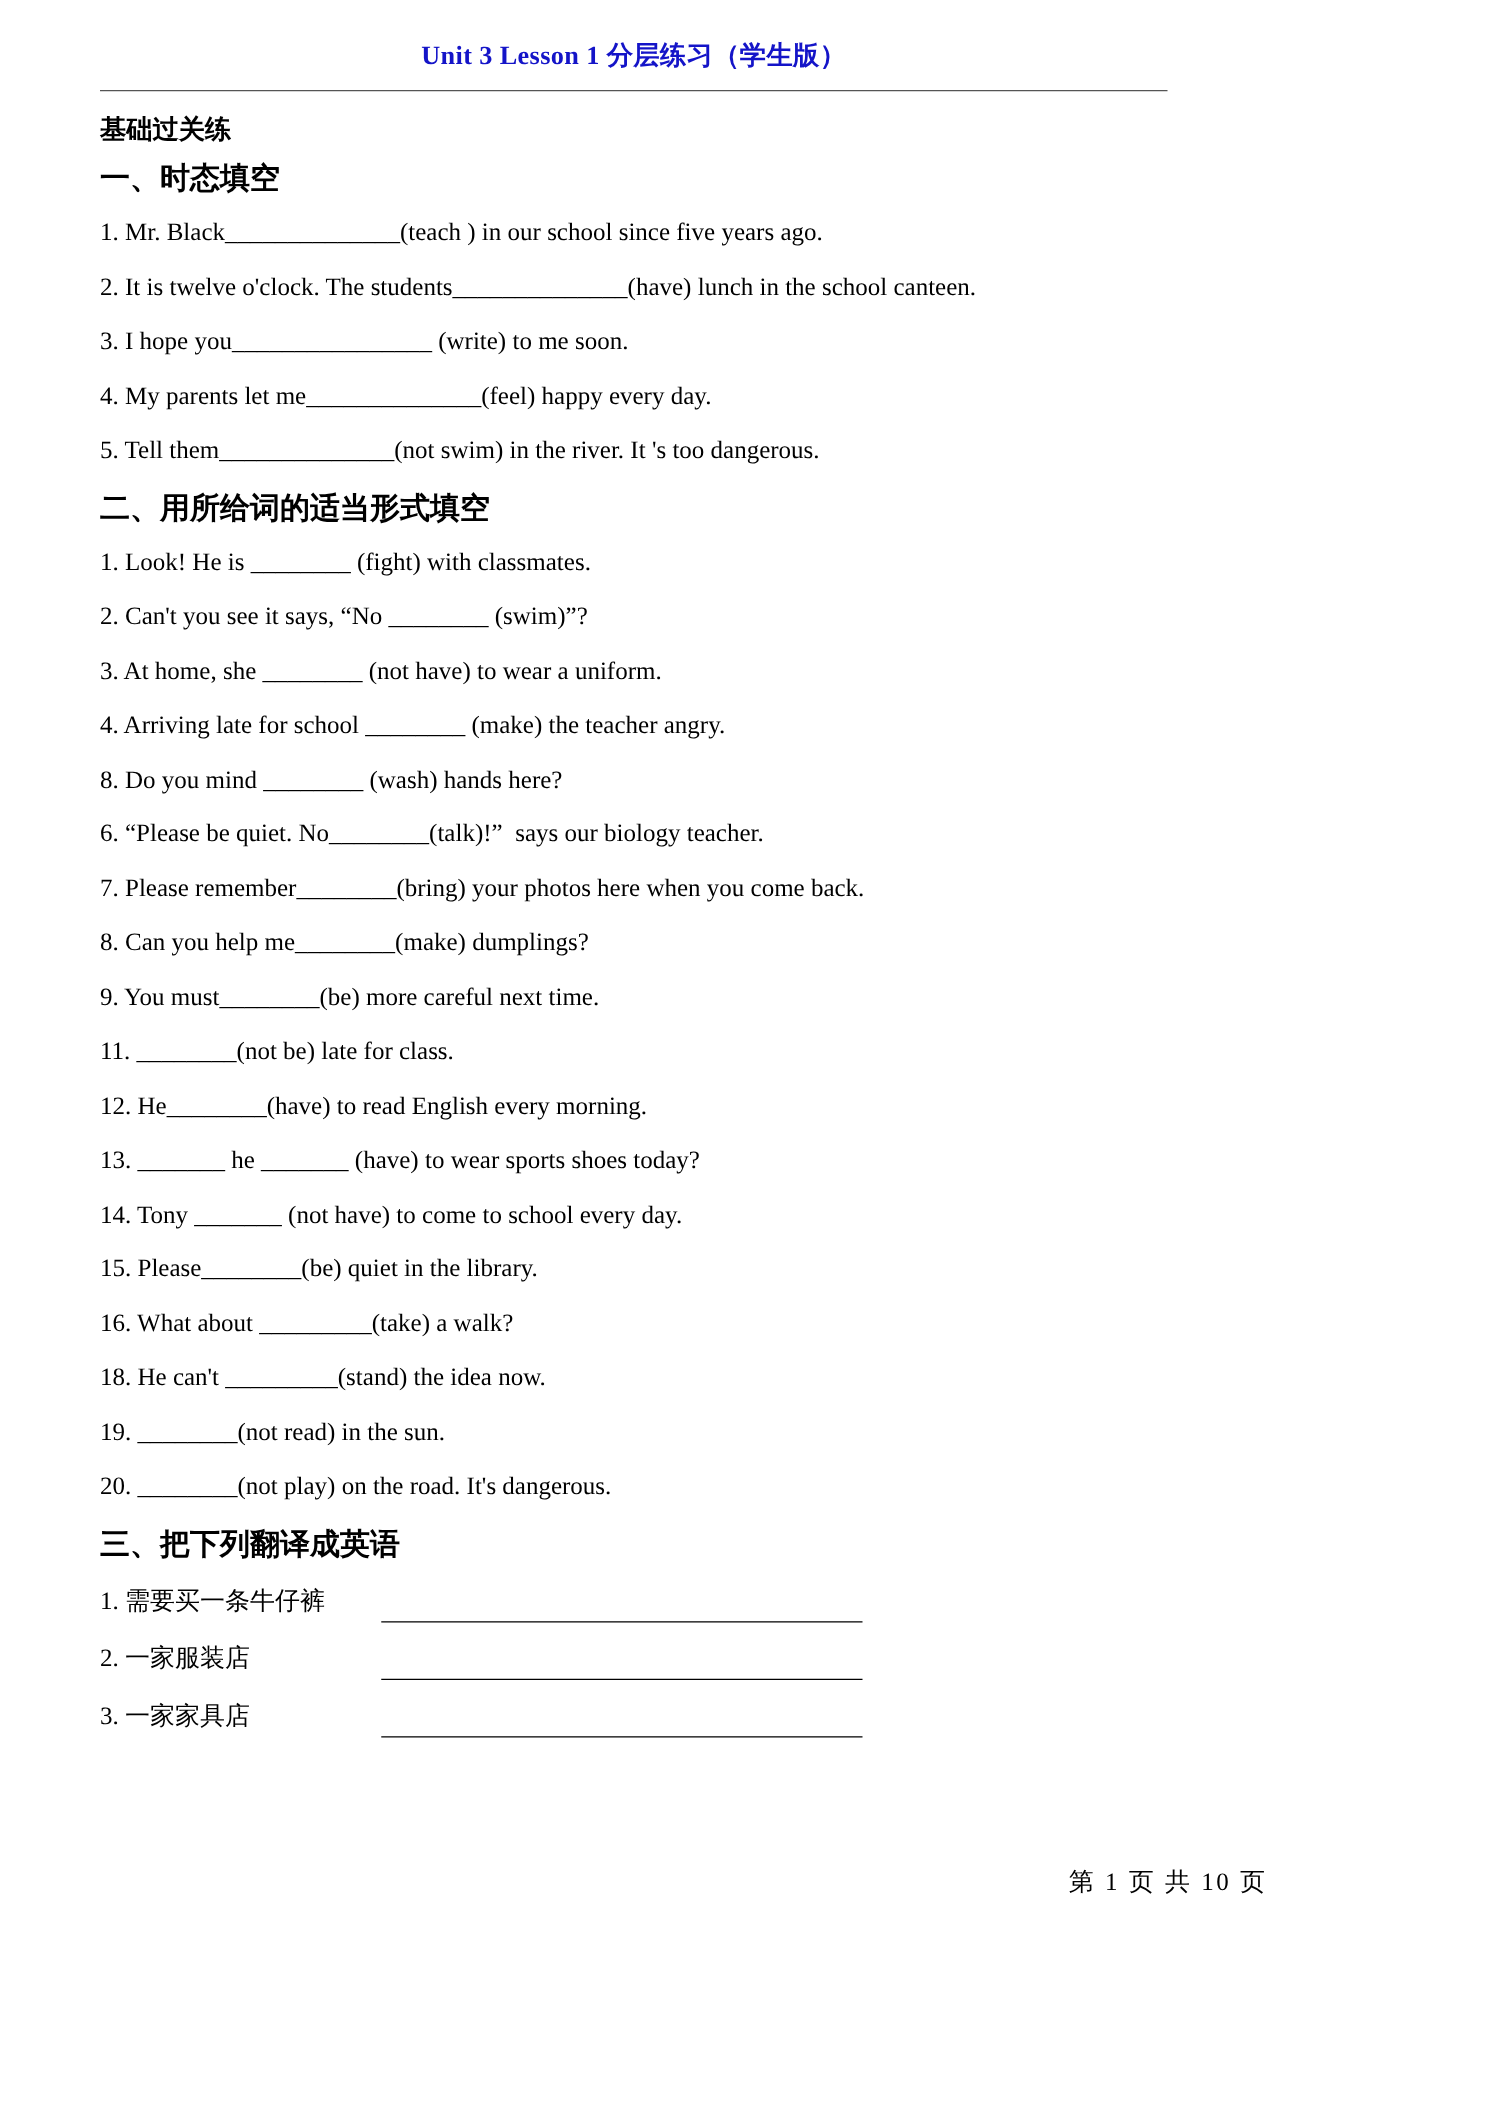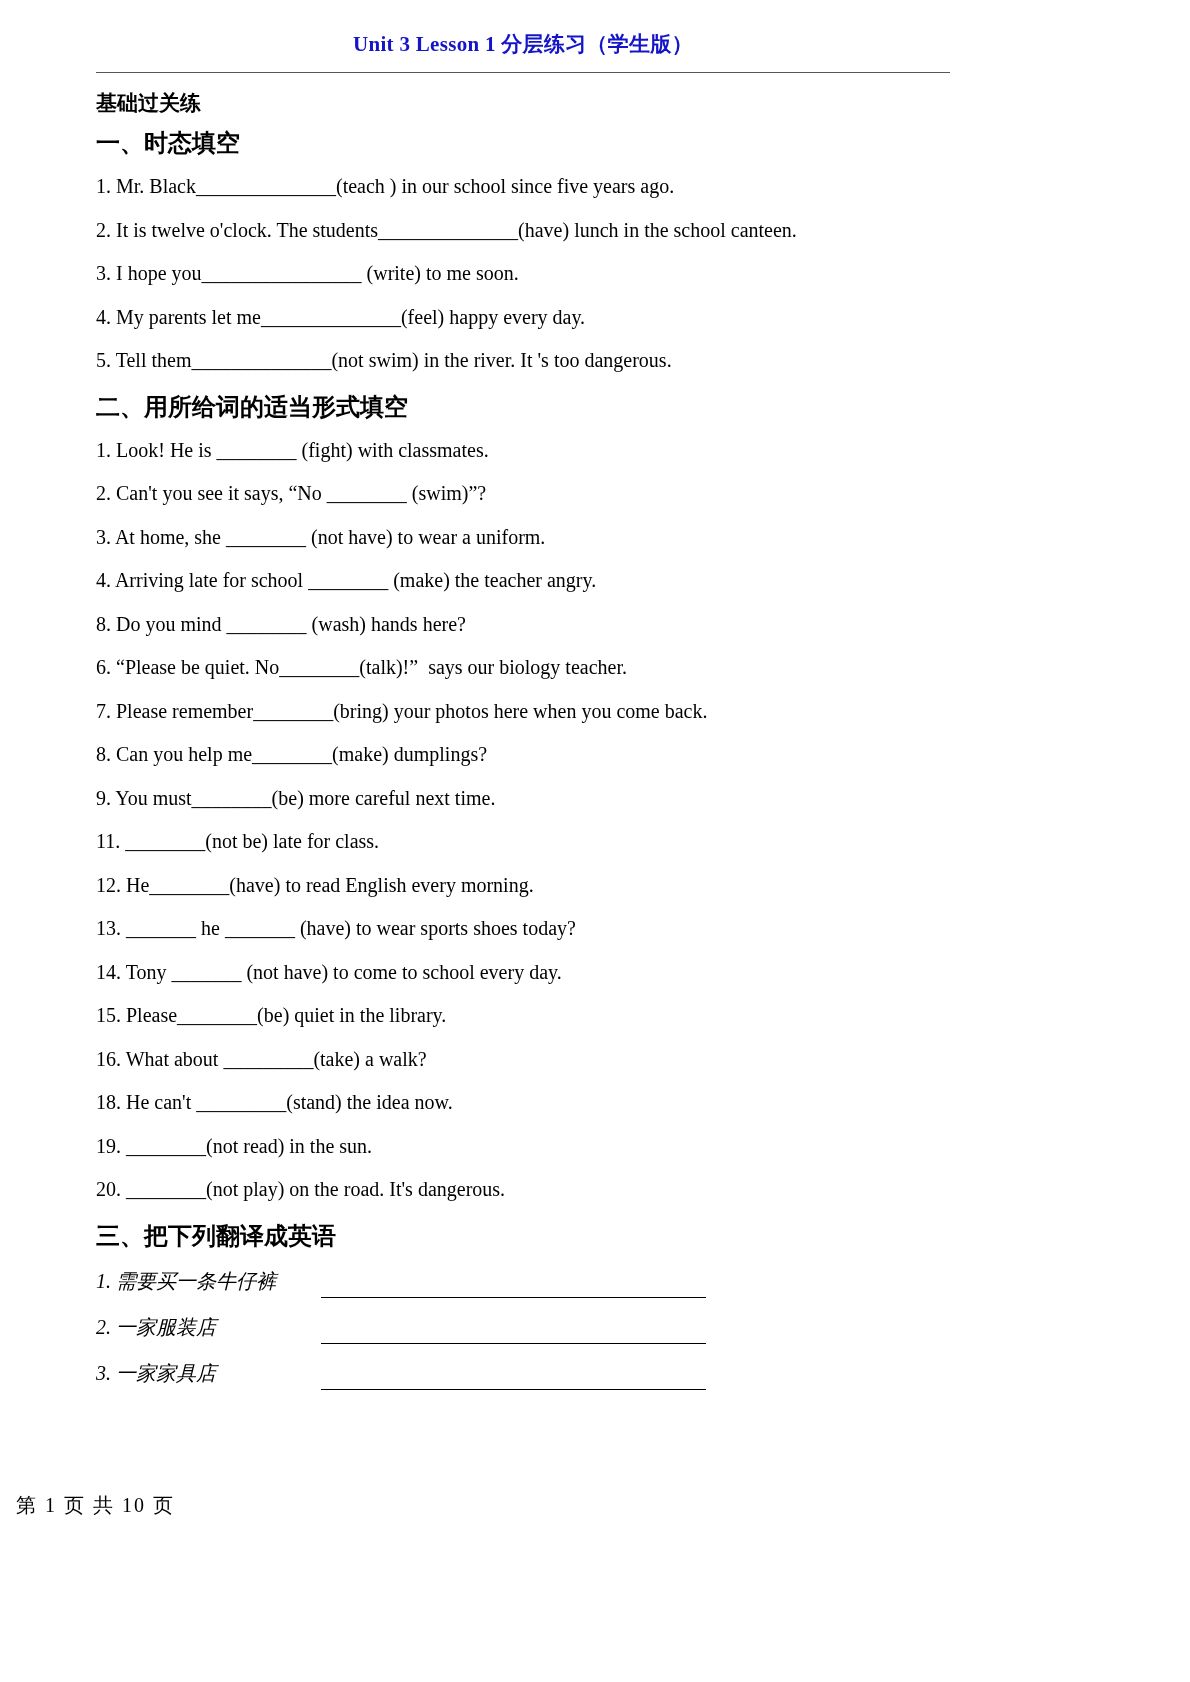--- a/index.html
+++ b/index.html
@@ -10,21 +10,20 @@
     background: #ffffff;
     color: #000000;
     font-family: "Liberation Serif", serif;
   }
   .page {
     position: relative;
     width: 1014px;
     min-height: 1682px;
     padding: 26px 80px 0 80px;
     background: #ffffff;
-    margin-left: 16px;
   }
   .doc-title {
     text-align: center;
     font-weight: 700;
     font-size: 21px;
     letter-spacing: 0.3px;
     padding-top: 4px;
   }
   .title-rule {
     border: none;
@@ -50,33 +49,32 @@
     line-height: 43.5px;
     white-space: pre-wrap;
   }
   .exercise-item.with-line {
     display: flex;
     line-height: 46px;
   }
   .item-text {
     flex: 0 0 225px;
     white-space: pre-wrap;
-    font-style: italic;
   }
   .answer-line {
     width: 385px;
     border-bottom: 1.4px solid #000000;
     transform: translateY(-6px);
   }
   .footer {
     position: absolute;
     left: 0;
     top: 1492px;
     width: 100%;
-    text-align: left;
+    text-align: right;
     font-size: 20px;
     letter-spacing: 2px;
   }
 </style>
 </head>
 <body>
 
 <div class="page">
   <div class="doc-title" style="color: rgb(20, 20, 200);">Unit 3 Lesson 1 分层练习（学生版）</div>
   <hr class="title-rule">

